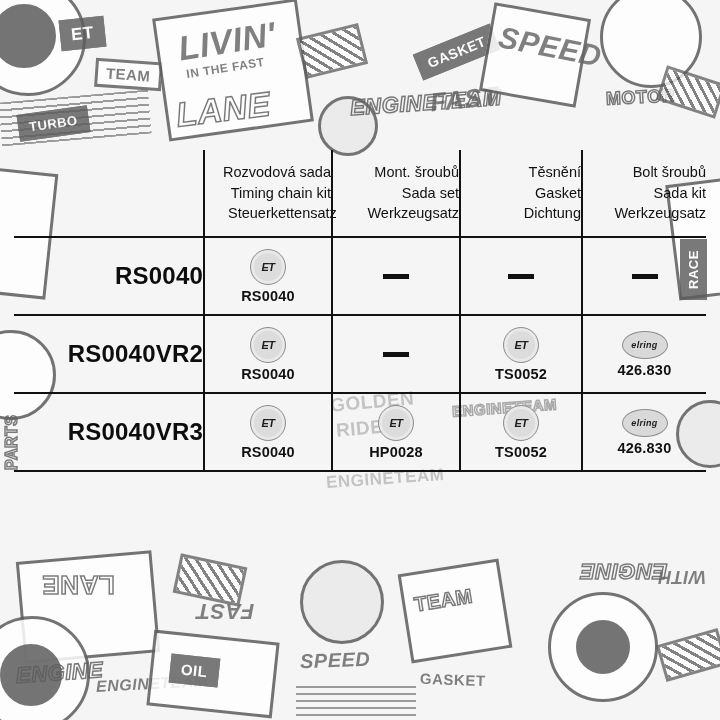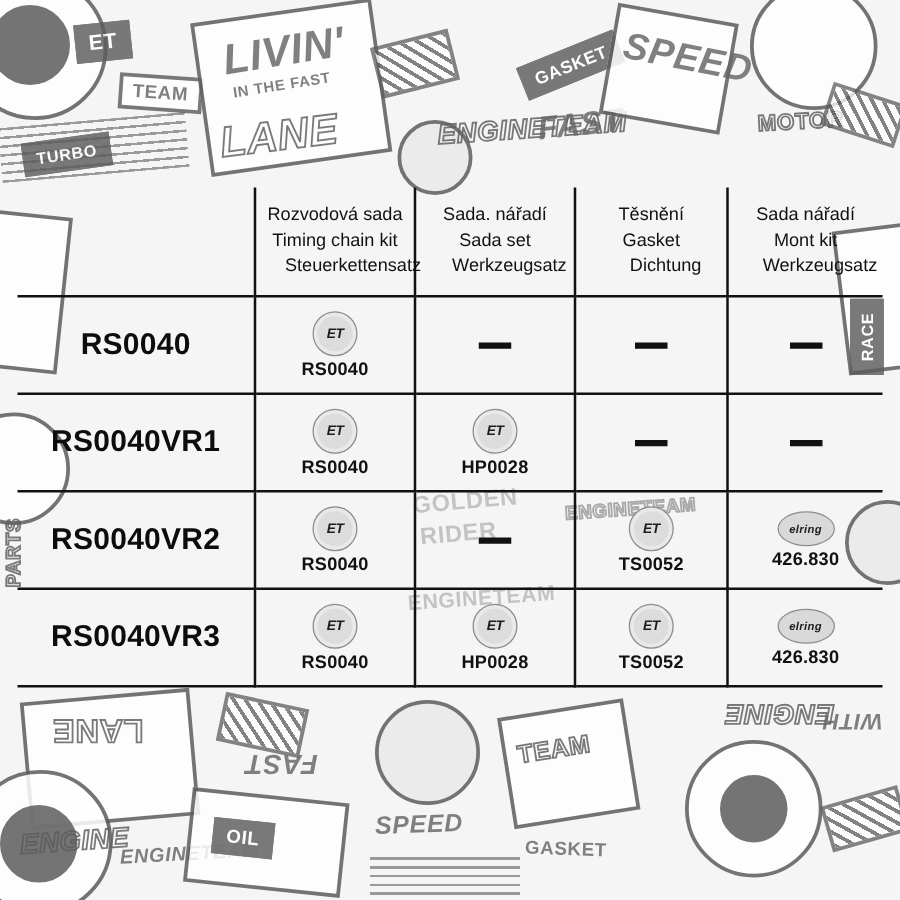--- a/index.html
+++ b/index.html
@@ -102,21 +102,21 @@
   }
   table.matrix col.c0 { width: 190px; }
   table.matrix col.c1 { width: 128px; }
   table.matrix col.c2 { width: 128px; }
   table.matrix col.c3 { width: 122px; }
   table.matrix col.c4 { width: 124px; }
 
   table.matrix td, table.matrix th {
     border: 2px solid #111111;
     padding: 0;
-    text-align: center;
+    text-align: right;
     vertical-align: middle;
     background: transparent;
   }
   
   table.matrix tr > *:first-child { border-left: none; }
   table.matrix tr > *:last-child { border-right: none; }
   table.matrix thead tr > * { border-top: none; }
 
   .head-cell {
     height: 86px;
@@ -296,34 +296,34 @@
         <tr>
           <th class="head-blank"></th>
 
           <th class="head-cell">
             <div class="l1">Rozvodová sada</div>
             <div class="l2">Timing chain kit</div>
             <div class="l3">Steuerkettensatz</div>
           </th>
 
           <th class="head-cell">
-            <div class="l1">Sada. nářadí</div>
+            <div class="l1">Mont. šroubů</div>
             <div class="l2">Sada set</div>
             <div class="l3">Werkzeugsatz</div>
           </th>
 
           <th class="head-cell">
             <div class="l1">Těsnění</div>
             <div class="l2">Gasket</div>
             <div class="l3">Dichtung</div>
           </th>
 
           <th class="head-cell">
-            <div class="l1">Sada nářadí</div>
-            <div class="l2">Mont kit</div>
+            <div class="l1">Bolt šroubů</div>
+            <div class="l2">Sada kit</div>
             <div class="l3">Werkzeugsatz</div>
           </th>
         </tr>
       </thead>
 
       <tbody>
 
         <tr>
           <td class="row-label">RS0040</td>
 
@@ -348,53 +348,20 @@
               </div>
           </td>
 
           <td>
             <div class="cell-inner">
                 <span class="dash"></span>
               </div>
           </td>
         </tr>
 
-        <tr>
-          <td class="row-label">RS0040VR1</td>
-
-          <td>
-            <div class="cell-inner">
-              <div class="badge-et">
-                  <span>ET</span>
-                </div>
-              <div class="part-code">RS0040</div>
-            </div>
-          </td>
-
-          <td>
-            <div class="cell-inner">
-              <div class="badge-et">
-                  <span>ET</span>
-                </div>
-              <div class="part-code">HP0028</div>
-            </div>
-          </td>
-
-          <td>
-            <div class="cell-inner">
-                <span class="dash"></span>
-              </div>
-          </td>
-
-          <td>
-            <div class="cell-inner">
-                <span class="dash"></span>
-              </div>
-          </td>
-        </tr>
 
         <tr>
           <td class="row-label">RS0040VR2</td>
 
           <td>
             <div class="cell-inner">
               <div class="badge-et">
                   <span>ET</span>
                 </div>
               <div class="part-code">RS0040</div>

